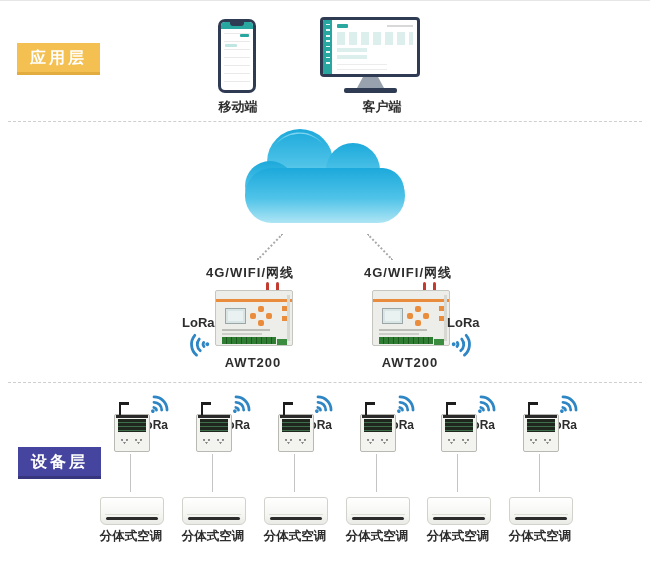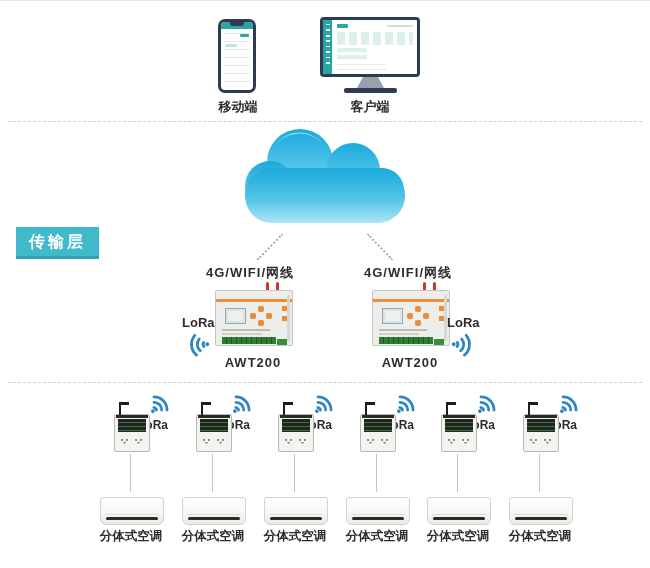--- a/index.html
+++ b/index.html
@@ -97,21 +97,22 @@
   .ac .ac-line{position:absolute;left:4px;right:4px;bottom:9px;height:1px;background:#DDDDD8;}
   .ac .ac-vent{position:absolute;left:5px;right:5px;bottom:4px;height:3px;background:#2B2B2B;border-radius:2px;}
   .ac-label{position:absolute;left:0;top:138px;width:90px;text-align:center;font-size:12.5px;font-weight:bold;color:#2d2d2d;}
 </style>
 </head>
 <body>
 
 <div class="canvas">
   <div class="hairline-top"></div>
 
-  <div class="badge badge-trans">传输层</div>
+  <div class="badge badge-app">应用层</div>
+  <div class="badge badge-dev">设备层</div>
 
   <div class="phone">
     <div class="screen">
       <div class="ph-header"></div>
       <div class="ph-notch"></div>
       <div class="ph-rows"></div>
       <div class="ph-chip"></div>
       <div class="ph-chip2"></div>
     </div>
   </div>
@@ -122,21 +123,21 @@
       <div class="side"></div>
       <div class="mon-chip"></div>
       <div class="mon-topline"></div>
       <div class="mon-rows"></div>
       <div class="mon-rows2"></div>
       <div class="mon-lines"></div>
     </div>
   </div>
   <div class="mon-stand"></div>
   <div class="mon-base"></div>
-  <div class="caption" style="left:330px;top:98px;width:80px;font-size:13px;">客户端</div>
+  <div class="caption" style="left:342px;top:98px;width:80px;font-size:13px;">客户端</div>
 
   <div class="dash-sep" style="top:121px;"></div>
 
   <div class="cloud">
     <svg width="170" height="98" viewBox="0 0 170 98">
       <defs>
         <linearGradient id="cg" x1="0" y1="0" x2="0" y2="1">
           <stop offset="0" stop-color="#1CA9DB"></stop>
           <stop offset="0.55" stop-color="#4FC3E8"></stop>
           <stop offset="1" stop-color="#AEE5F5"></stop>

